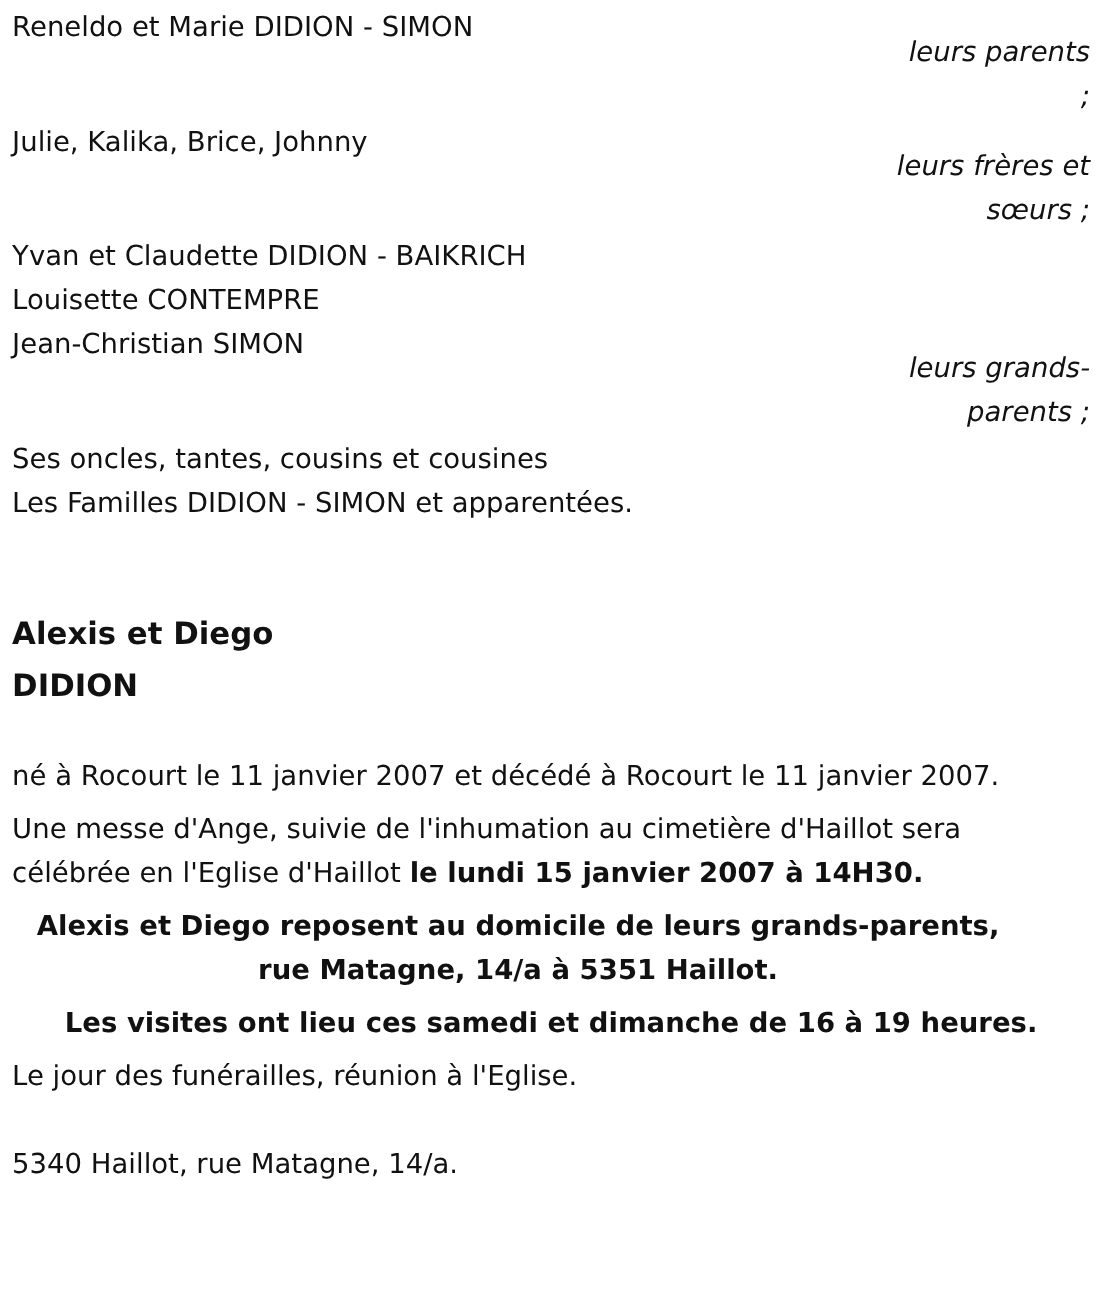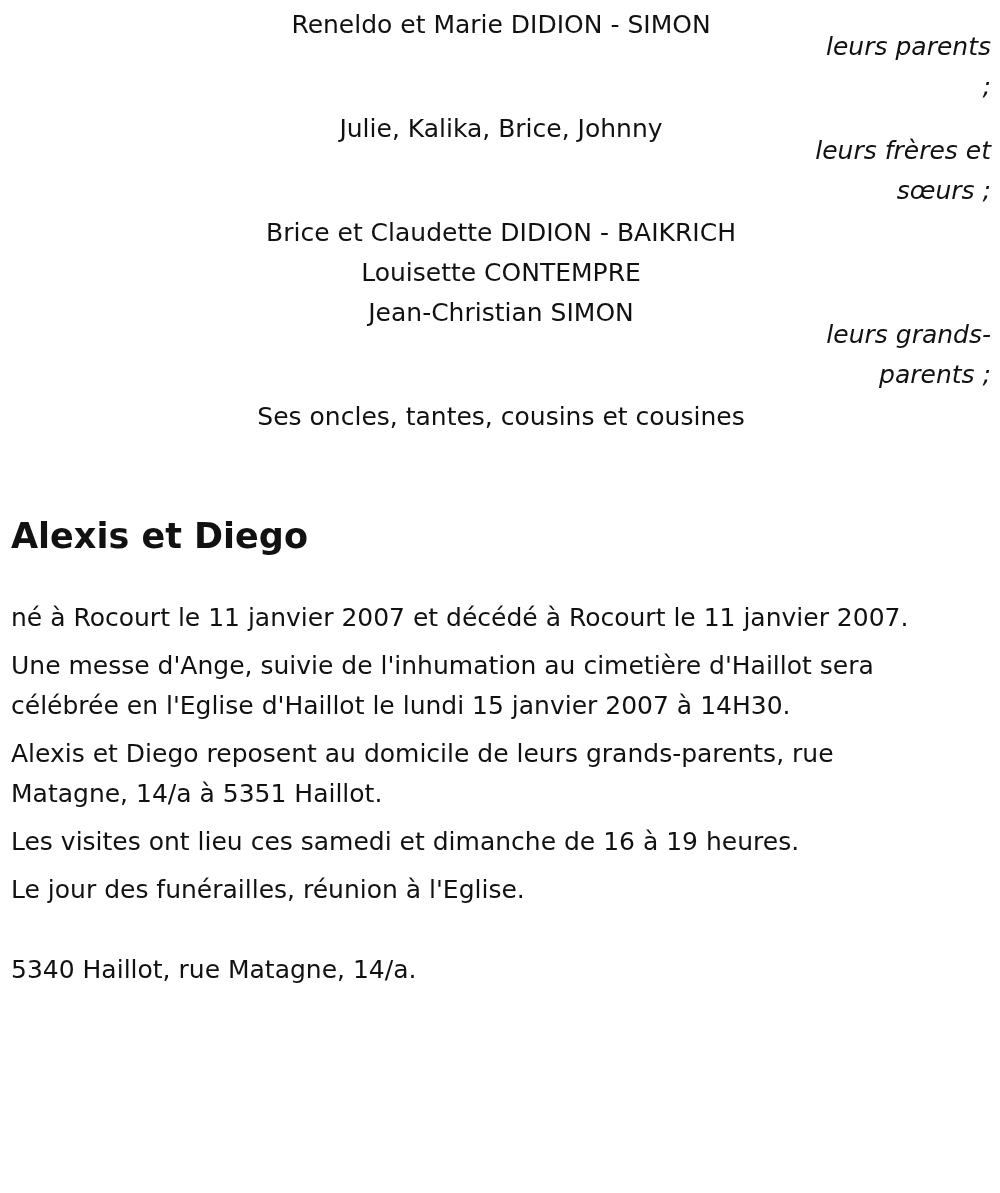--- a/index.html
+++ b/index.html
@@ -3,56 +3,58 @@
 <meta charset="utf-8">
 <style>
   html, body { margin: 0; padding: 0; background: #ffffff; }
   body {
     width: 1000px; height: 1193px; overflow: hidden;
     font-family: "DejaVu Sans", sans-serif;
     color: #111111; font-size: 25px; line-height: 40px;
     position: relative;
   }
   .page { position: absolute; left: 11px; top: 5px; width: 980px; }
-  .line { white-space: nowrap; text-align: center; }
+  .line { white-space: nowrap; }
   .rel { font-style: italic; text-align: right; width: 180px; margin-left: auto; white-space: normal; }
   .group { margin-bottom: 0; }
-  .title { font-weight: bold; font-size: 35px; line-height: 48px; }
-  .bold { font-weight: normal; }
+  .title { font-weight: bold; font-size: 28px; line-height: 48px; }
+  .bold { font-weight: bold; text-align: center; }
   p { margin: 0; }
   .para { margin-bottom: 8px; }
 </style>
 </head>
 <body>
 
 <div class="page">
 
   <div class="group">
     <div class="line">Reneldo et Marie DIDION - SIMON</div>
     <div class="rel" style="margin-top:-18px;">leurs parents ;</div>
   </div>
   <div style="height:2px"></div>
   <div class="group">
     <div class="line">Julie, Kalika, Brice, Johnny</div>
     <div class="rel" style="margin-top:-18px;">leurs frères et sœurs ;</div>
   </div>
   <div style="height:2px"></div>
   <div class="group">
-    <div class="line">Brice et Claudette DIDION - BAIKRICH</div>
+    <div class="line">Yvan et Claudette DIDION - BAIKRICH</div>
     <div class="line">Louisette CONTEMPRE</div>
     <div class="line">Jean-Christian SIMON</div>
     <div class="rel" style="margin-top:-18px;">leurs grands-parents ;</div>
   </div>
   <div style="height:2px"></div>
   <div class="line">Ses oncles, tantes, cousins et cousines</div>
+  <div class="line">Les Familles DIDION - SIMON et apparentées.</div>
 
   <div style="height:40px"></div>
 
   <div style="height:35px"></div>
   <div class="title">Alexis et Diego</div>
+  <div class="title">DIDION</div>
 
   <div style="height:38px"></div>
   <p class="para">né à Rocourt le 11 janvier 2007 et décédé à Rocourt le 11 janvier 2007.</p>
   <p class="para" style="width:900px"><span>Une messe d'Ange, suivie de l'inhumation au cimetière d'Haillot sera célébrée en l'Eglise d'Haillot </span><span class="bold">le lundi 15 janvier 2007 à 14H30.</span></p>
   <p class="para bold" style="width:920px">Alexis et Diego reposent au domicile de leurs grands-parents, rue Matagne, 14/a à 5351 Haillot.</p>
   <p class="para bold">Les visites ont lieu ces samedi et dimanche de 16 à 19 heures.</p>
   <p class="para">Le jour des funérailles, réunion à l'Eglise.</p>
 
   <div style="height:32px"></div>
   <p>5340 Haillot, rue Matagne, 14/a.</p>

